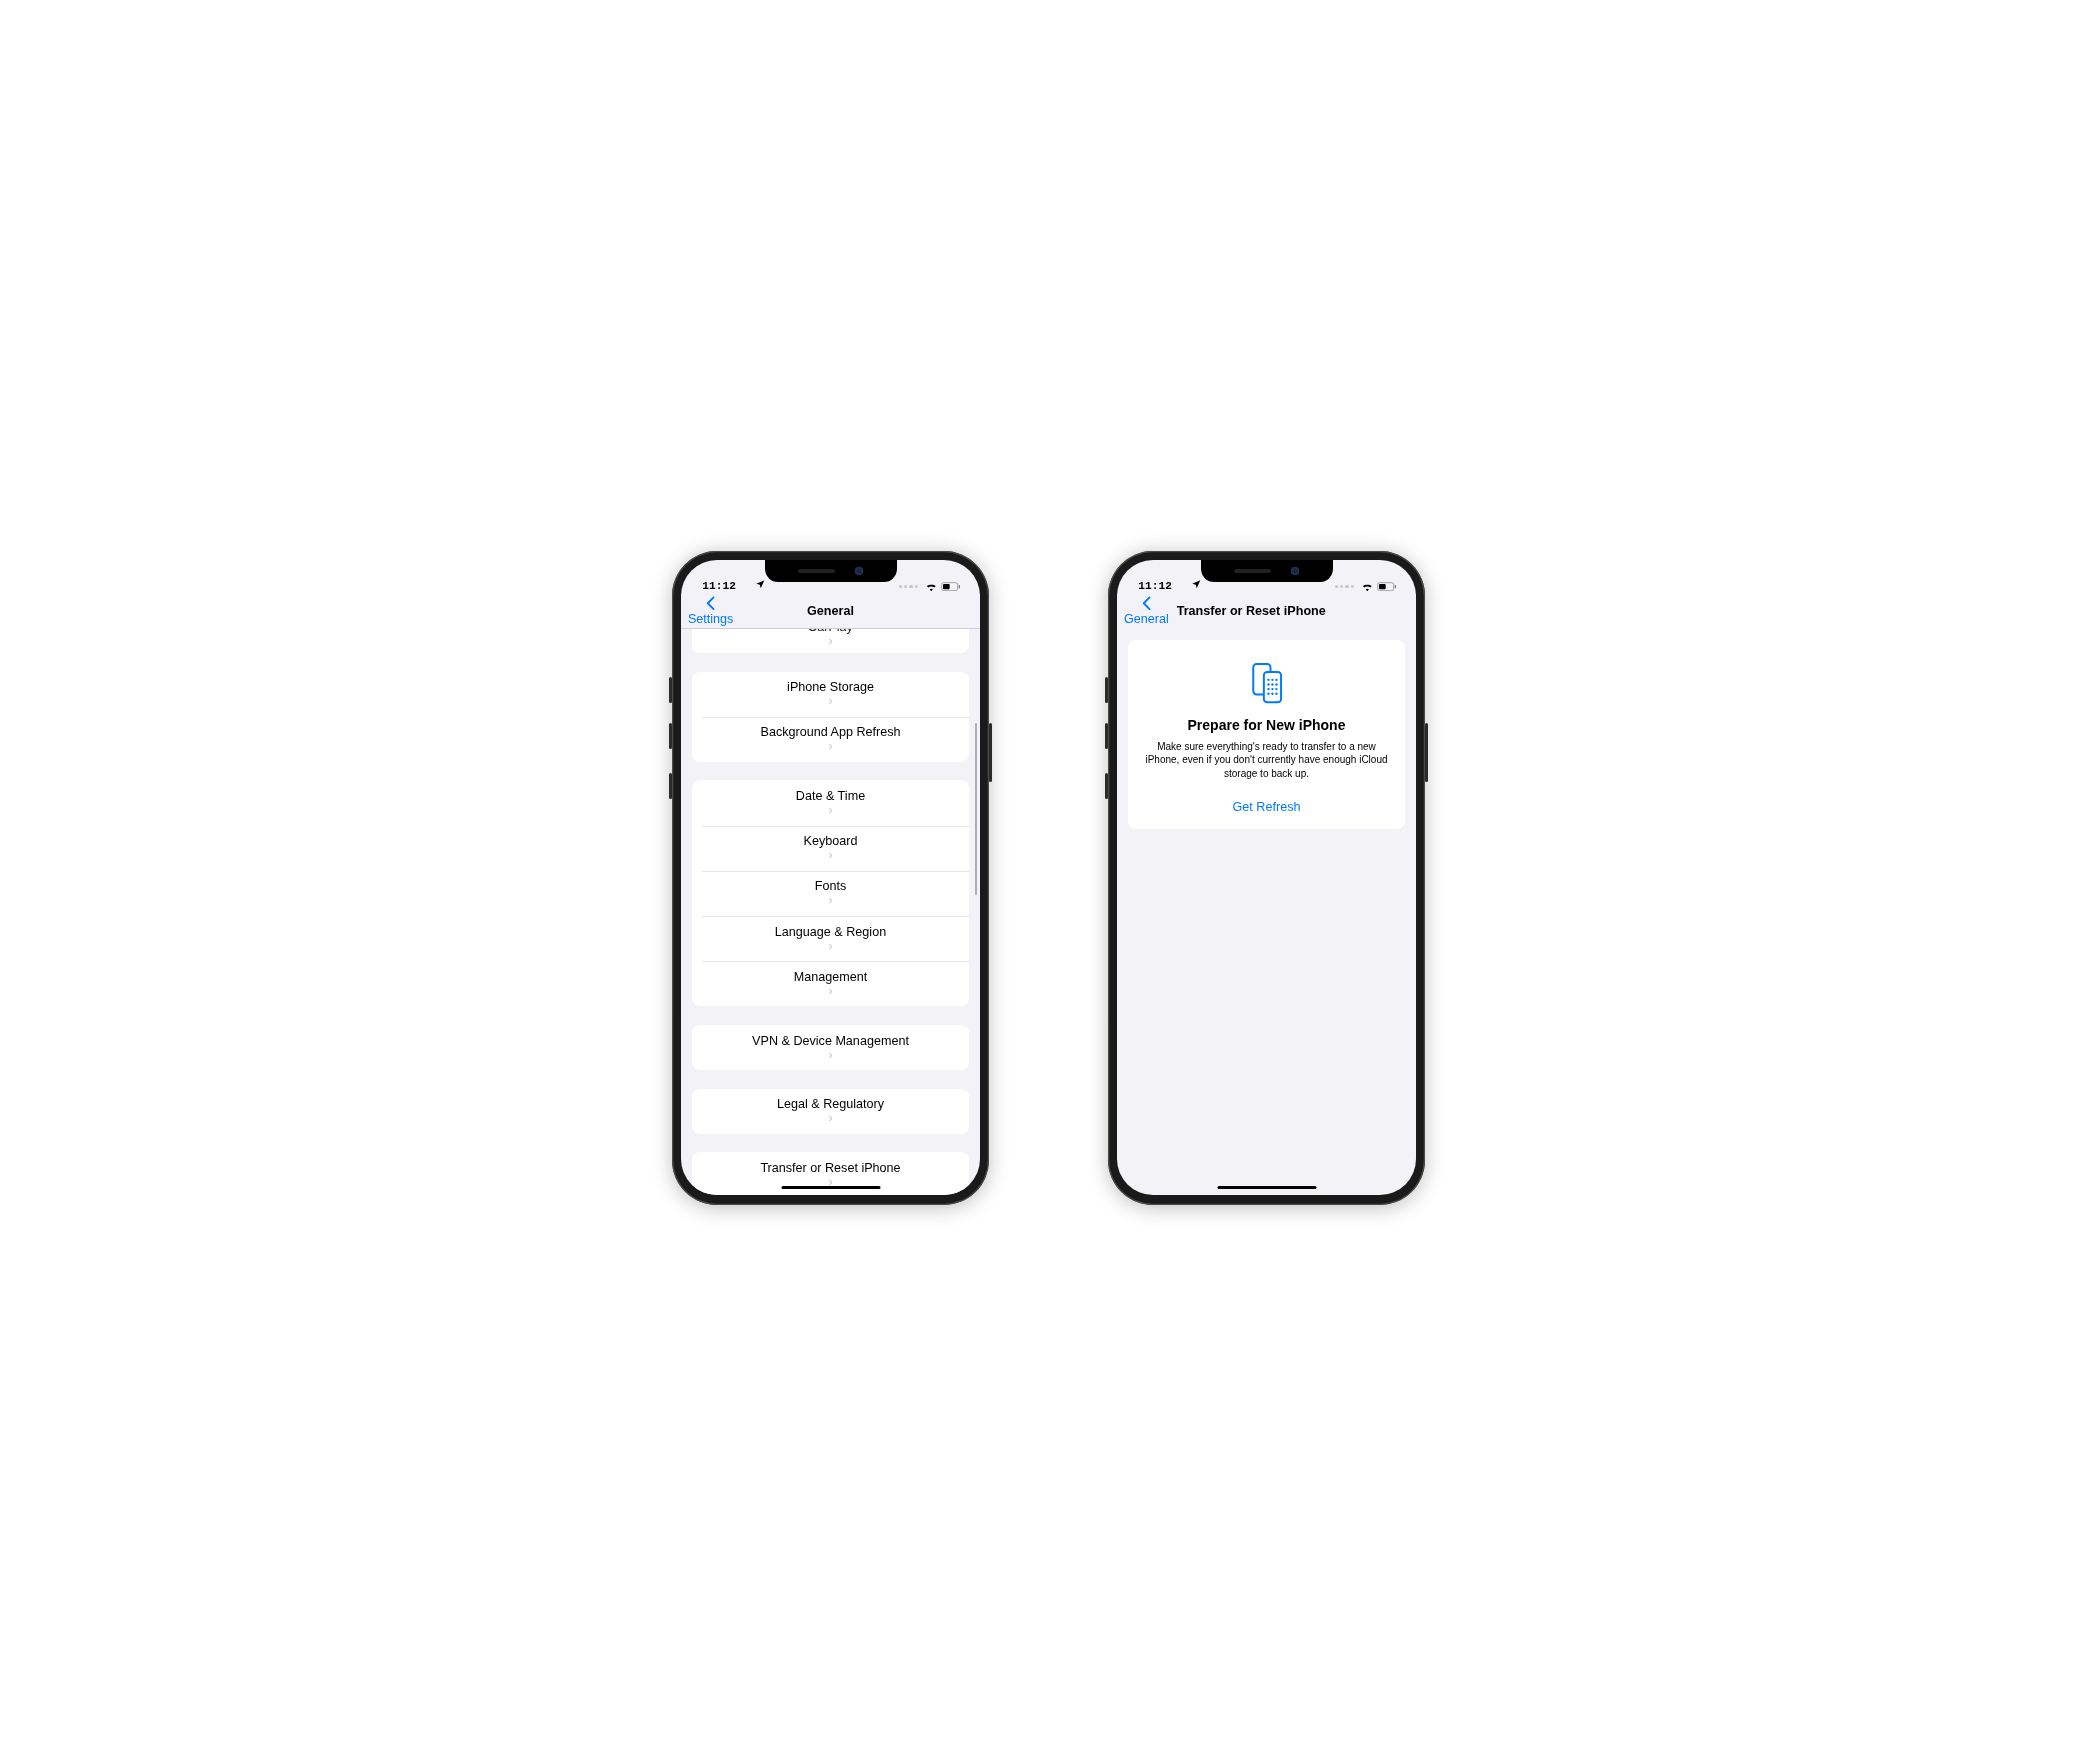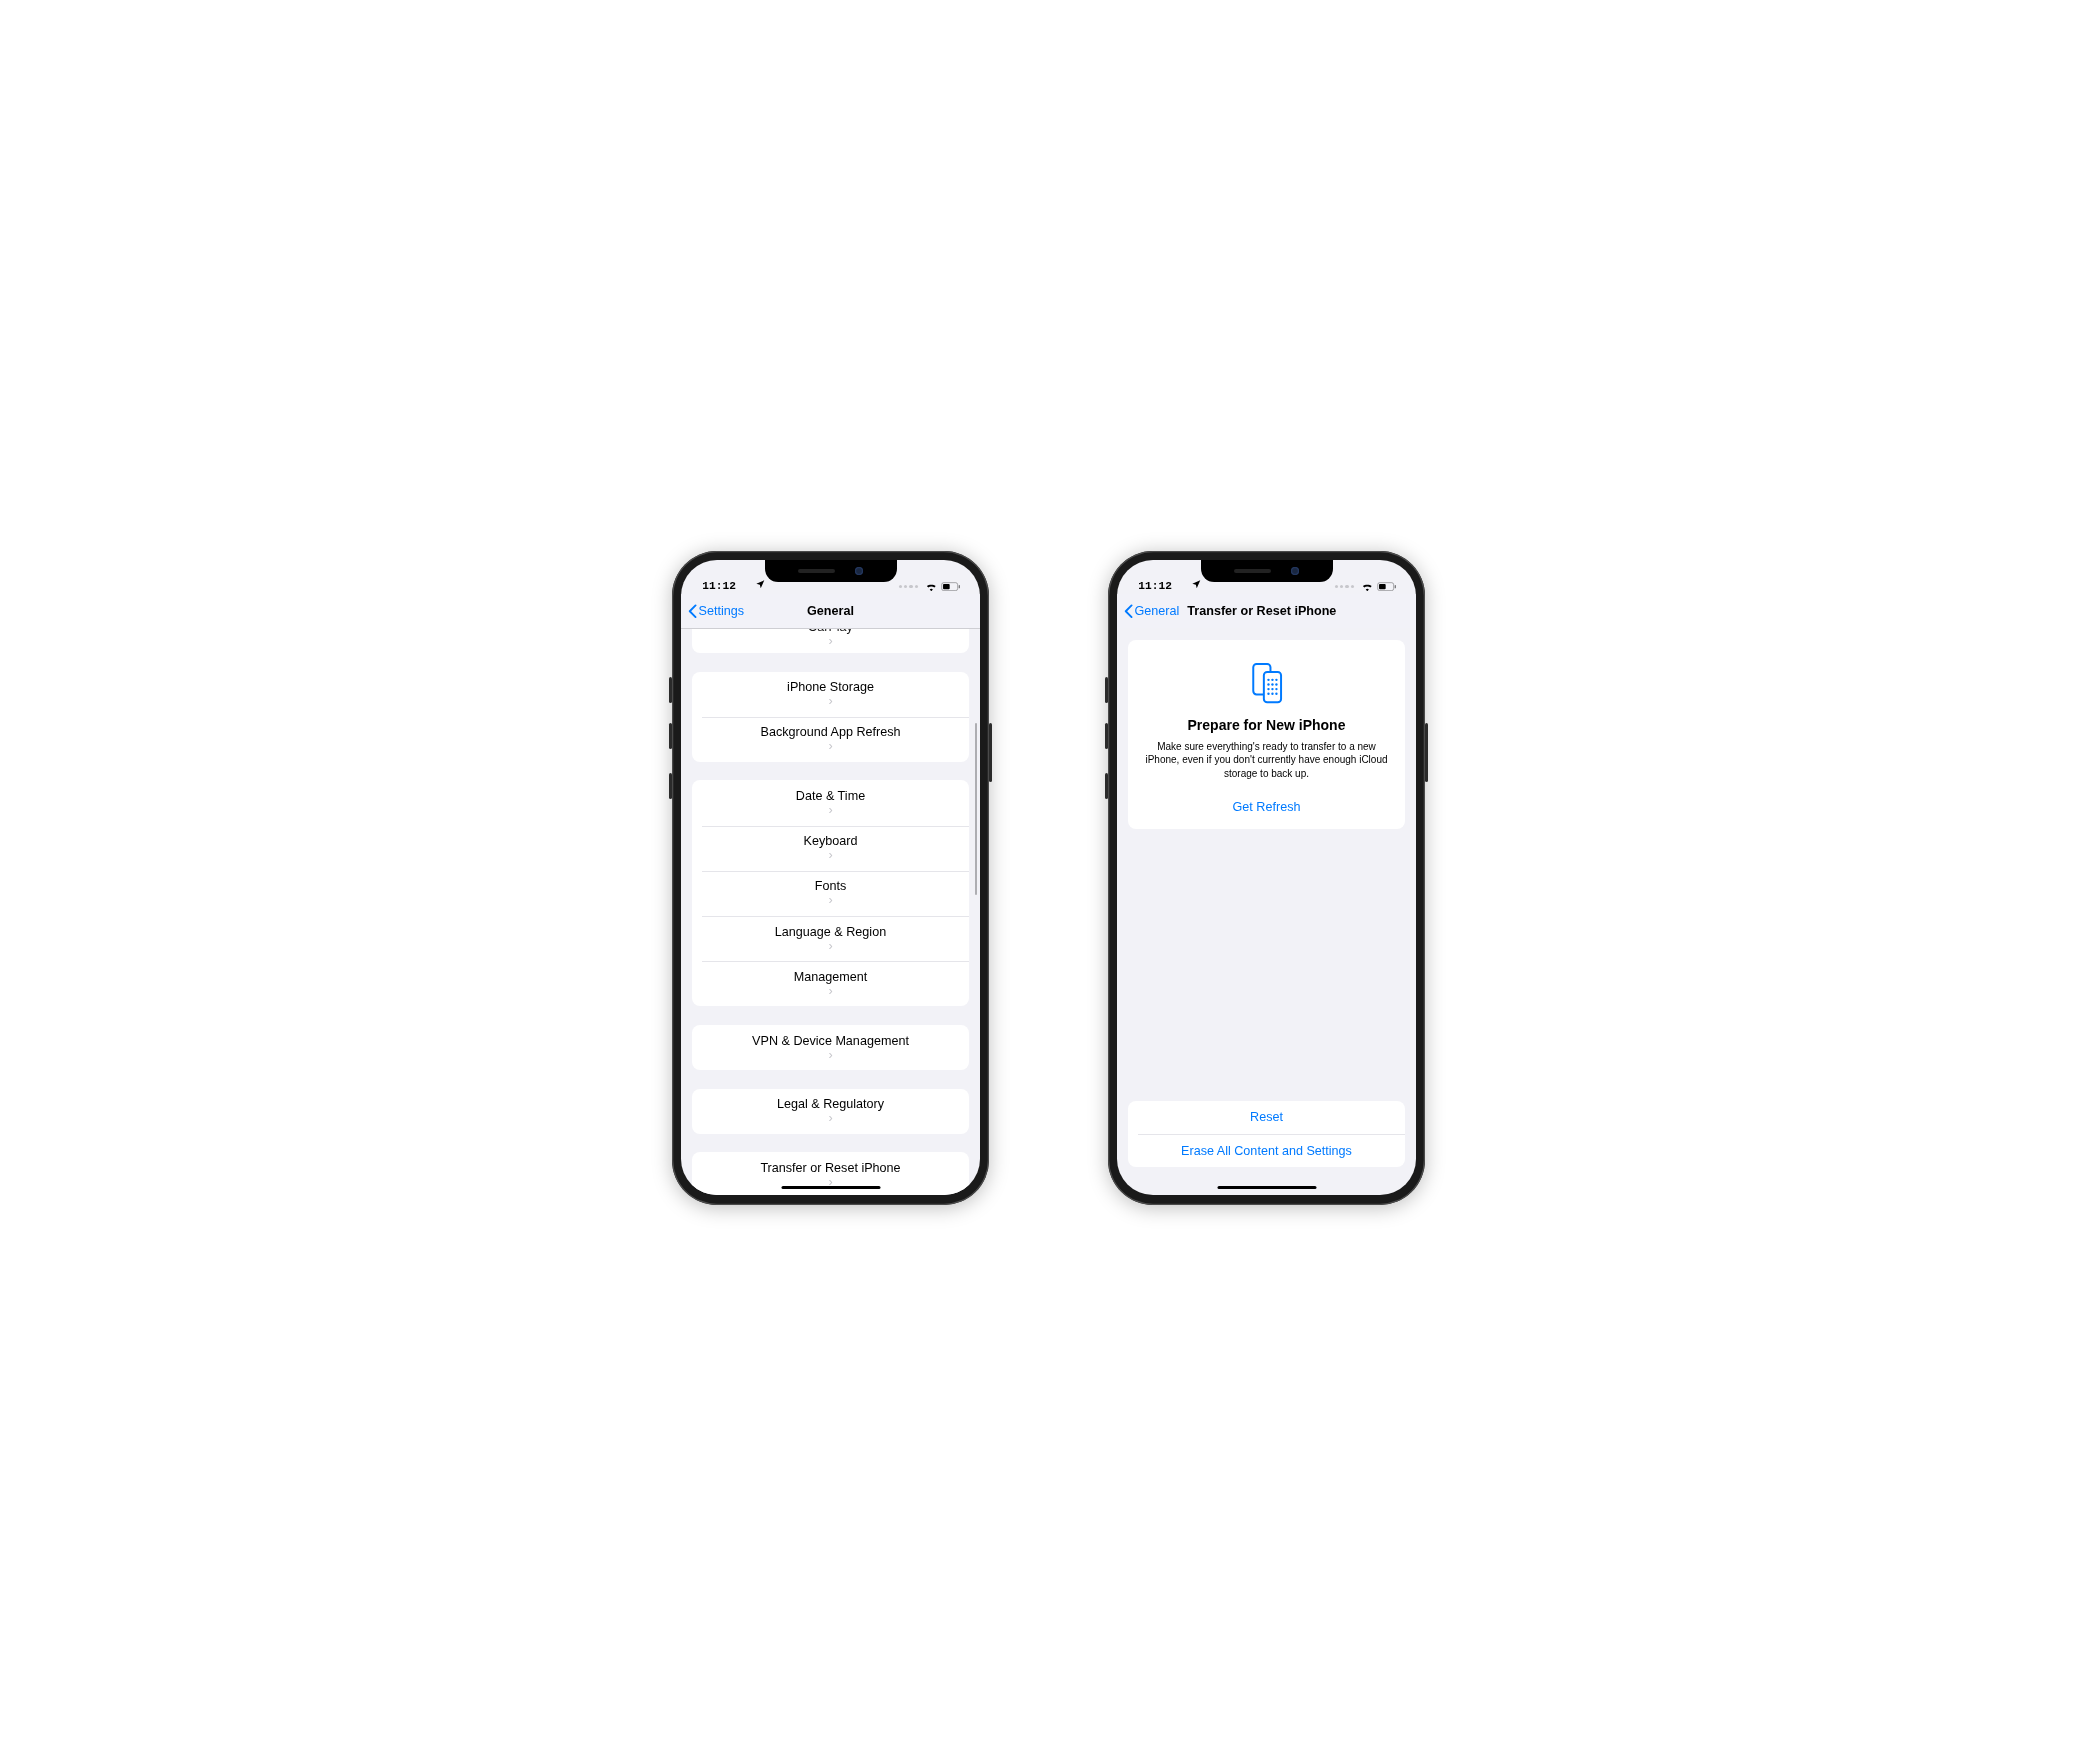--- a/index.html
+++ b/index.html
@@ -95,20 +95,21 @@
     position:relative;
   }
   .nav-bar.nobord { border-bottom:none; }
   .back {
     display: flex;
     align-items: center;
     color: var(--ios-blue);
     font-size: 12.6px;
     gap: 1.3px;
     cursor: pointer;
+    flex-direction: column;
   }
   .nav-title-center {
     position:absolute;
     left:50%; transform:translateX(-50%);
     font-weight: 600;
     font-size: 12.6px;
   }
   .nav-title-inline {
     font-weight:600;
     font-size:12.6px;
@@ -363,26 +364,18 @@
                 <circle cx="43" cy="51" r="1.8"></circle>
                 <circle cx="49" cy="51" r="1.8"></circle>
             </g>
           </svg>
         </div>
         <h2>Prepare for New iPhone</h2>
         <p>Make sure everything's ready to transfer to a new iPhone, even if you don't currently have enough iCloud storage to back up.</p>
         <div class="cta">Get Refresh</div>
       </div>
 
-      <div class="bottom-group">
-        <div class="cell link">
-          <span>Reset</span>
-        </div>
-        <div class="cell link">
-          <span>Erase All Content and Settings</span>
-        </div>
-      </div>
     </div>
 
     <div class="home-indicator"></div>
   </div>
 </div>
 
 
 </body></html>

